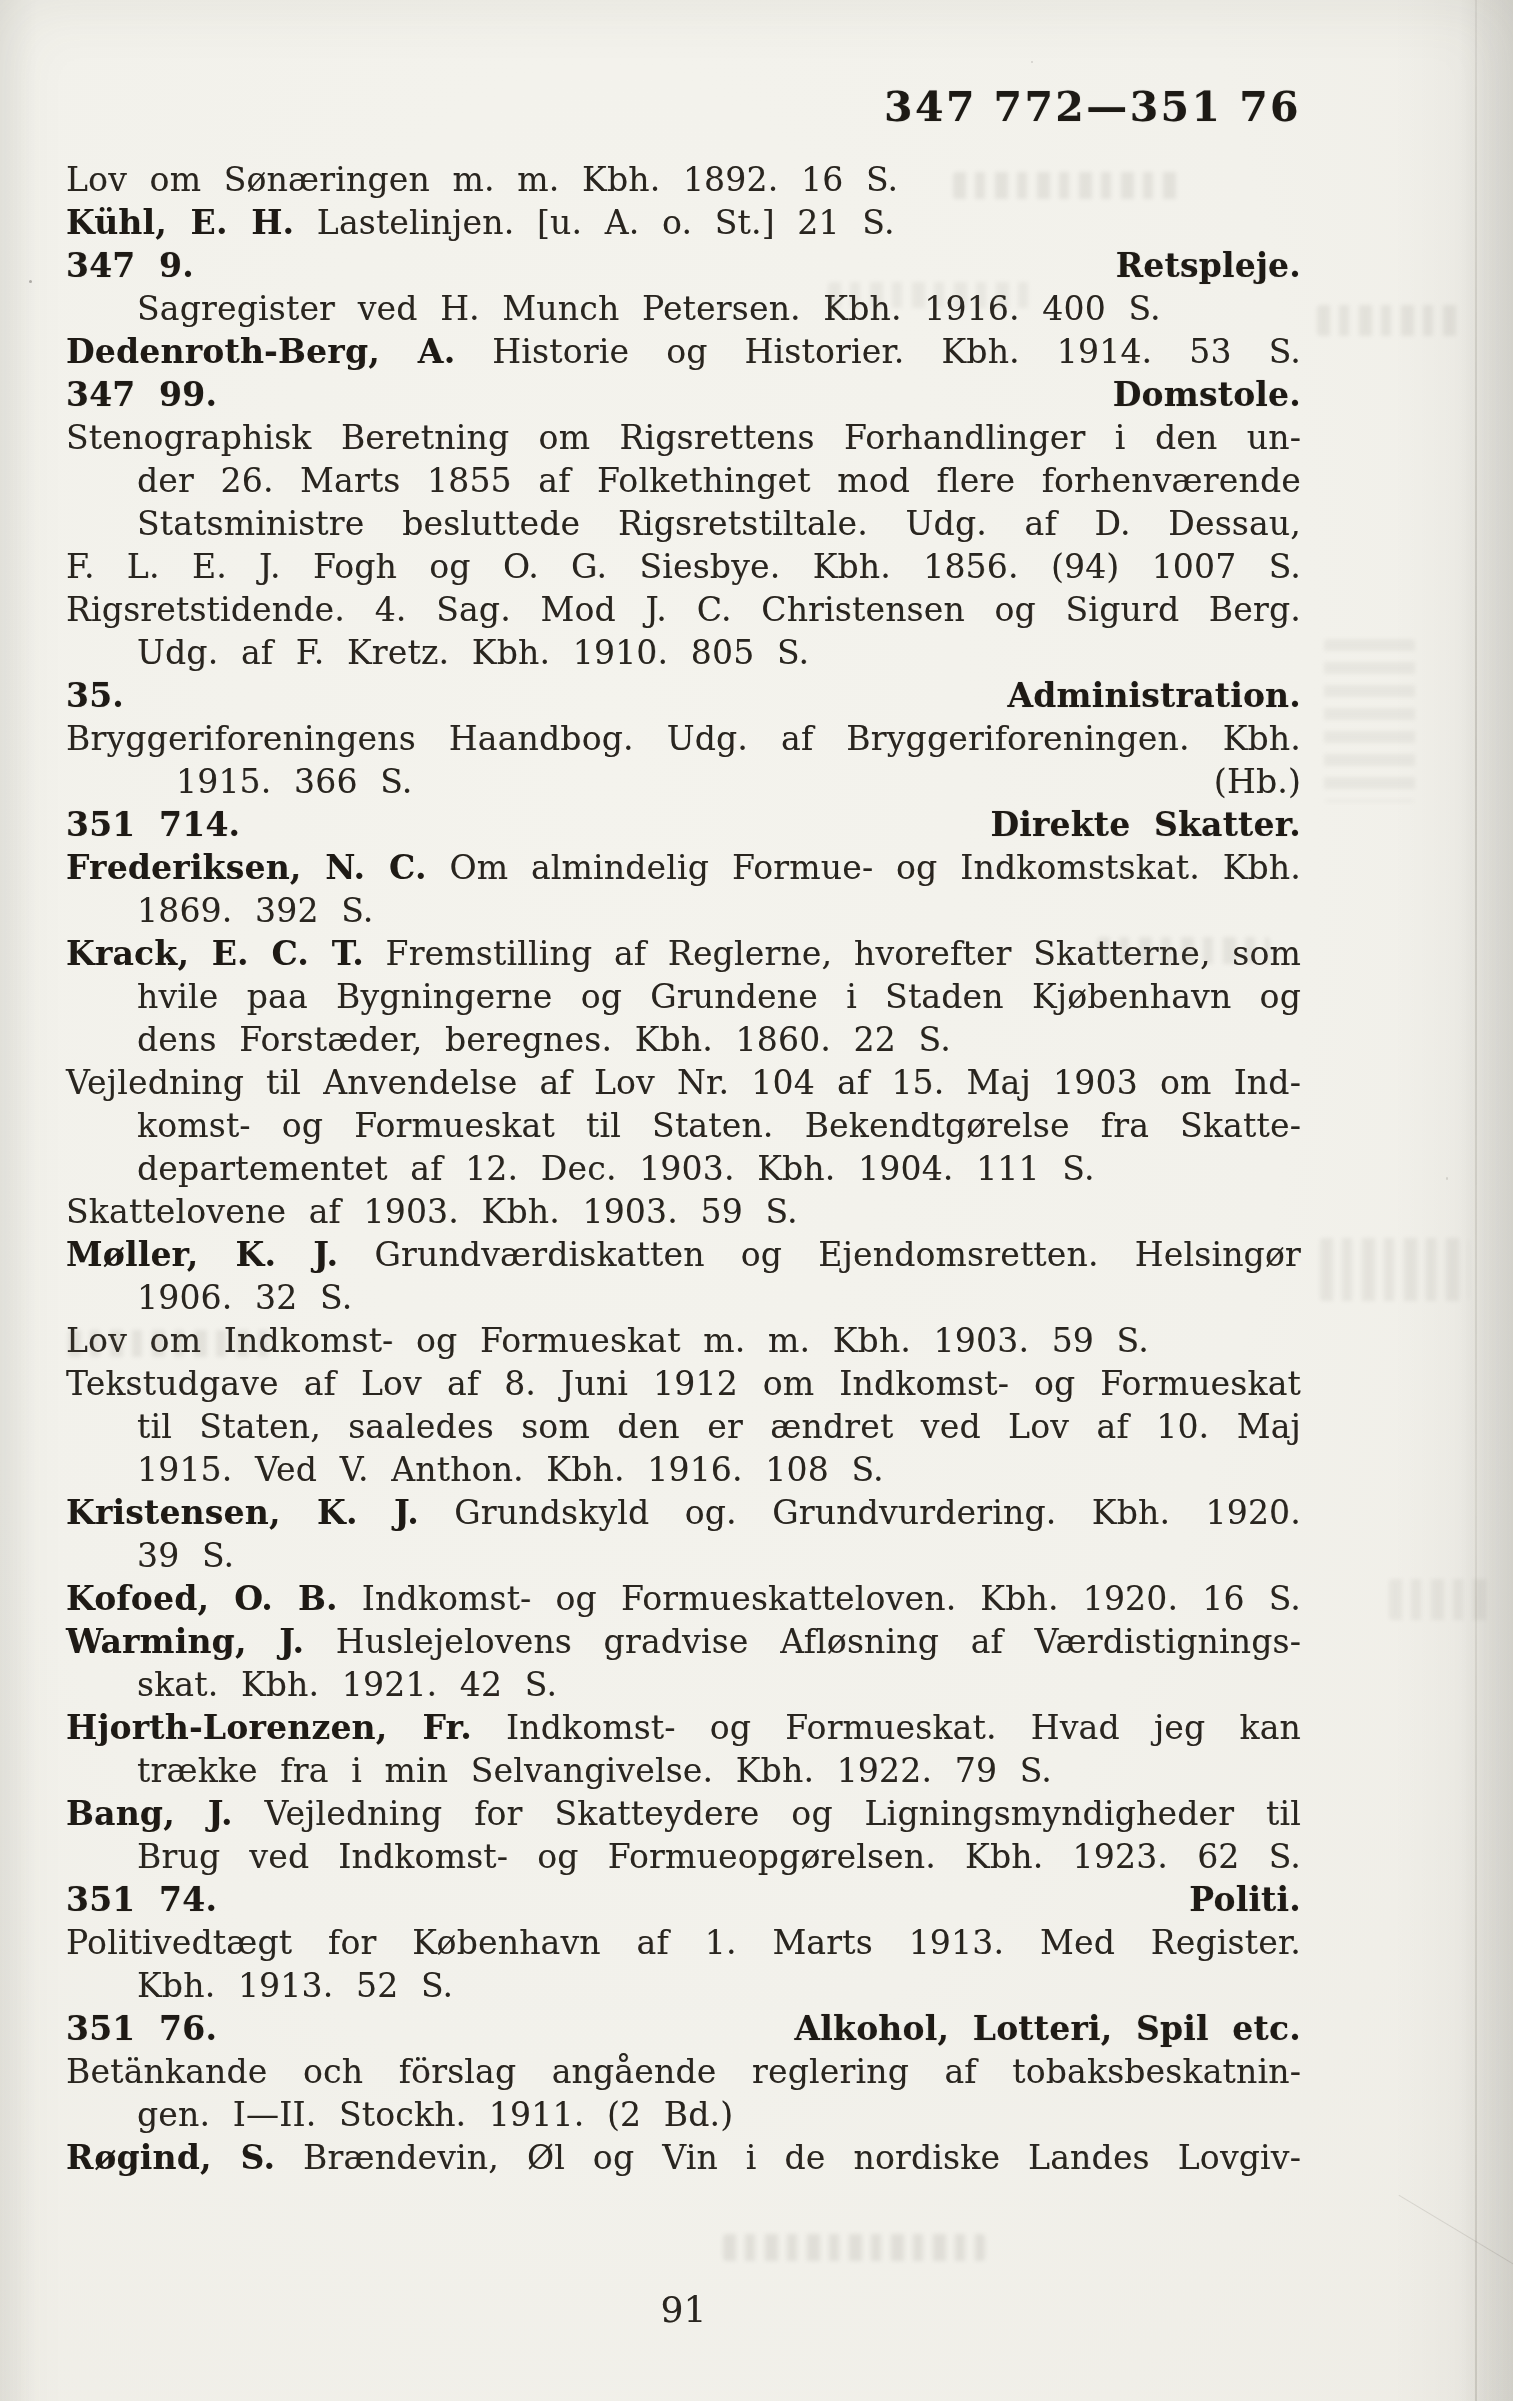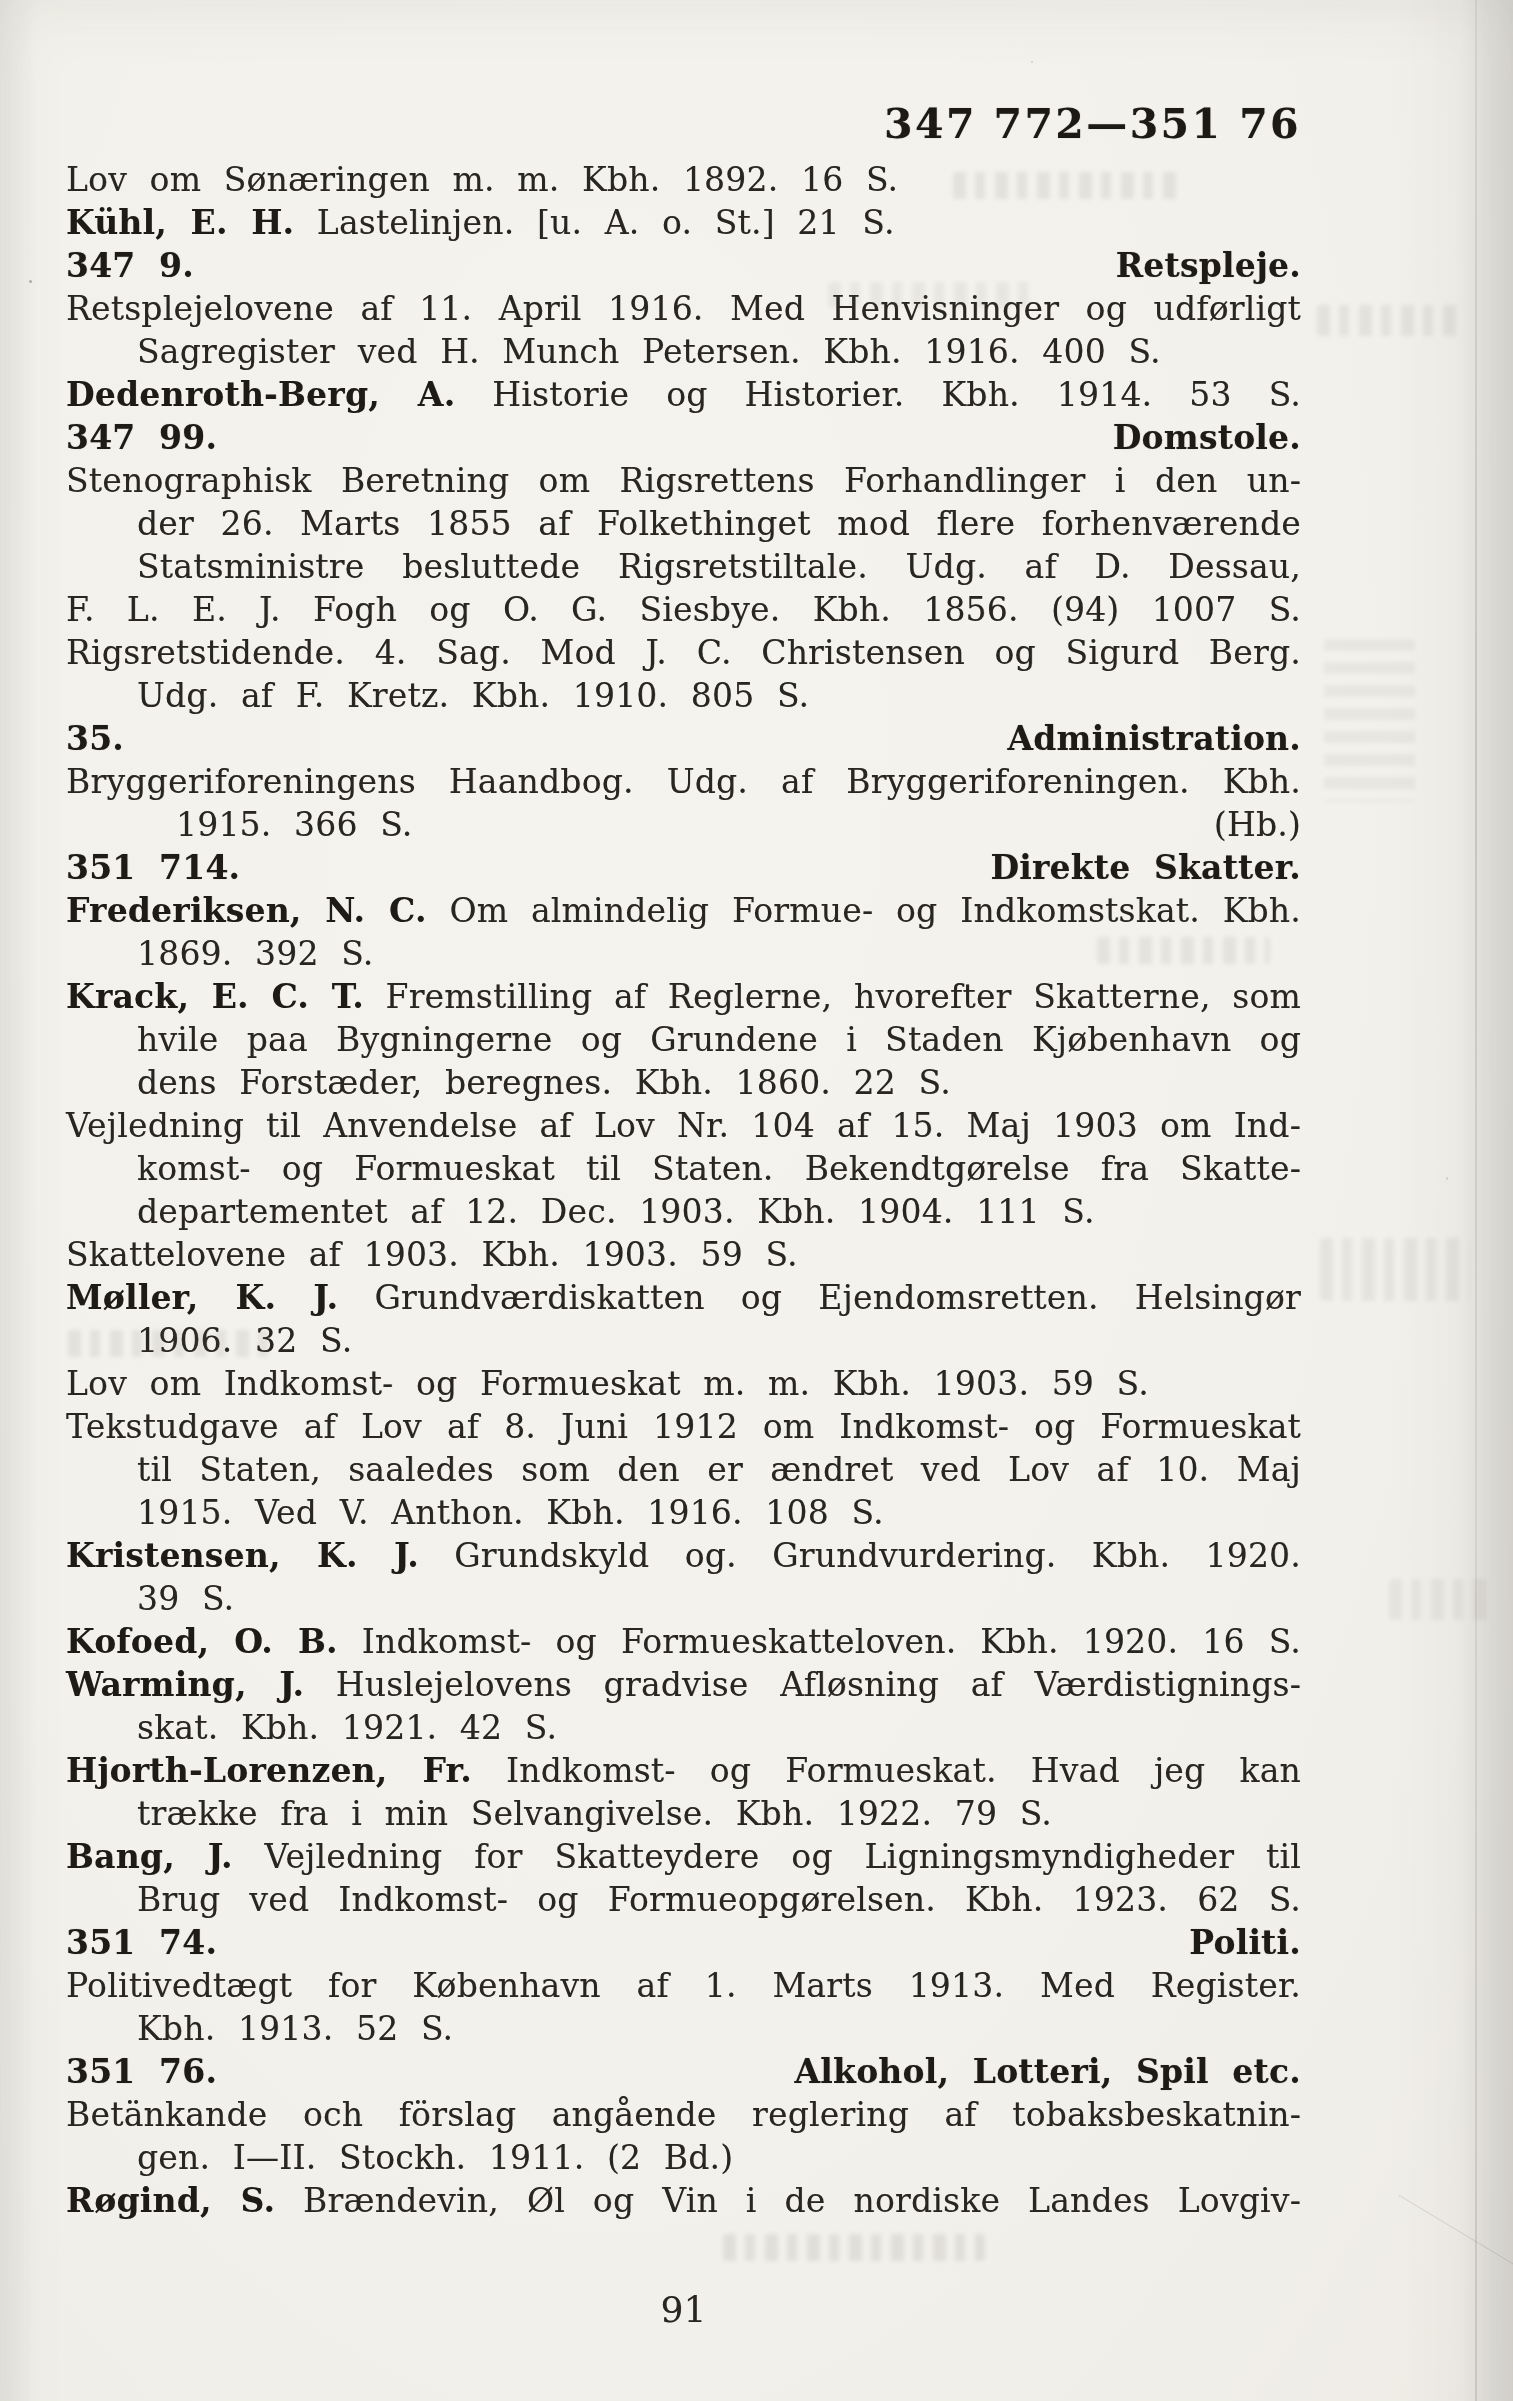--- a/index.html
+++ b/index.html
@@ -14,21 +14,21 @@
     background:
       linear-gradient(90deg, rgba(0,0,0,0.045) 0%, rgba(0,0,0,0.0) 2.5%, rgba(0,0,0,0.0) 92%, rgba(0,0,0,0.03) 98%, rgba(0,0,0,0.05) 100%),
       radial-gradient(ellipse at 40% 30%, #f4f3ed 0%, #f2f1eb 55%, #eeece5 100%);
     box-shadow: inset 0 0 67px rgba(90,84,72,0.10);
     overflow: hidden;
     color: #29251f;
   }
   
   .running-head {
     position: absolute;
-    top: 104px; right: 212px;
+    top: 87px; right: 212px;
     font-size: 41px; line-height: 41px;
     font-weight: bold;
     letter-spacing: 2.4px;
     color: #1d1a15;
     text-shadow: 0 0 1px rgba(29,26,21,0.35);
     white-space: nowrap;
     text-align: right;
   }
   
   .column {
@@ -107,21 +107,20 @@
 
   <div class="running-head">347 772—351 76</div>
 
   <main class="column">
       <div class="line entry"><span class="lt"><span>Lov om Sønæringen m. m. Kbh. 1892. 16 S.</span></span></div>
       <div class="line entry"><span class="lt"><span class="b">Kühl, E. H.</span><span> Lastelinjen. [u. A. o. St.] 21 S.</span></span></div>
       <div class="line section">
         <span class="lt"><span class="b">347 9.</span></span>
         <span class="rt">Retspleje.</span>
       </div>
-      <div class="line entry j"><span class="lt"><span>Retsplejelovene af 11. April 1916. Med Henvisninger og udførligt</span></span></div>
       <div class="line entry ind"><span class="lt"><span>Sagregister ved H. Munch Petersen. Kbh. 1916. 400 S.</span></span></div>
       <div class="line entry j"><span class="lt"><span class="b">Dedenroth-Berg, A.</span><span> Historie og Historier. Kbh. 1914. 53 S.</span></span></div>
       <div class="line section">
         <span class="lt"><span class="b">347 99.</span></span>
         <span class="rt">Domstole.</span>
       </div>
       <div class="line entry j"><span class="lt"><span>Stenographisk Beretning om Rigsrettens Forhandlinger i den un-</span></span></div>
       <div class="line entry ind j"><span class="lt"><span>der 26. Marts 1855 af Folkethinget mod flere forhenværende</span></span></div>
       <div class="line entry ind j"><span class="lt"><span>Statsministre besluttede Rigsretstiltale. Udg. af D. Dessau,</span></span></div>
       <div class="line entry j"><span class="lt"><span>F. L. E. J. Fogh og O. G. Siesbye. Kbh. 1856. (94) 1007 S.</span></span></div>

